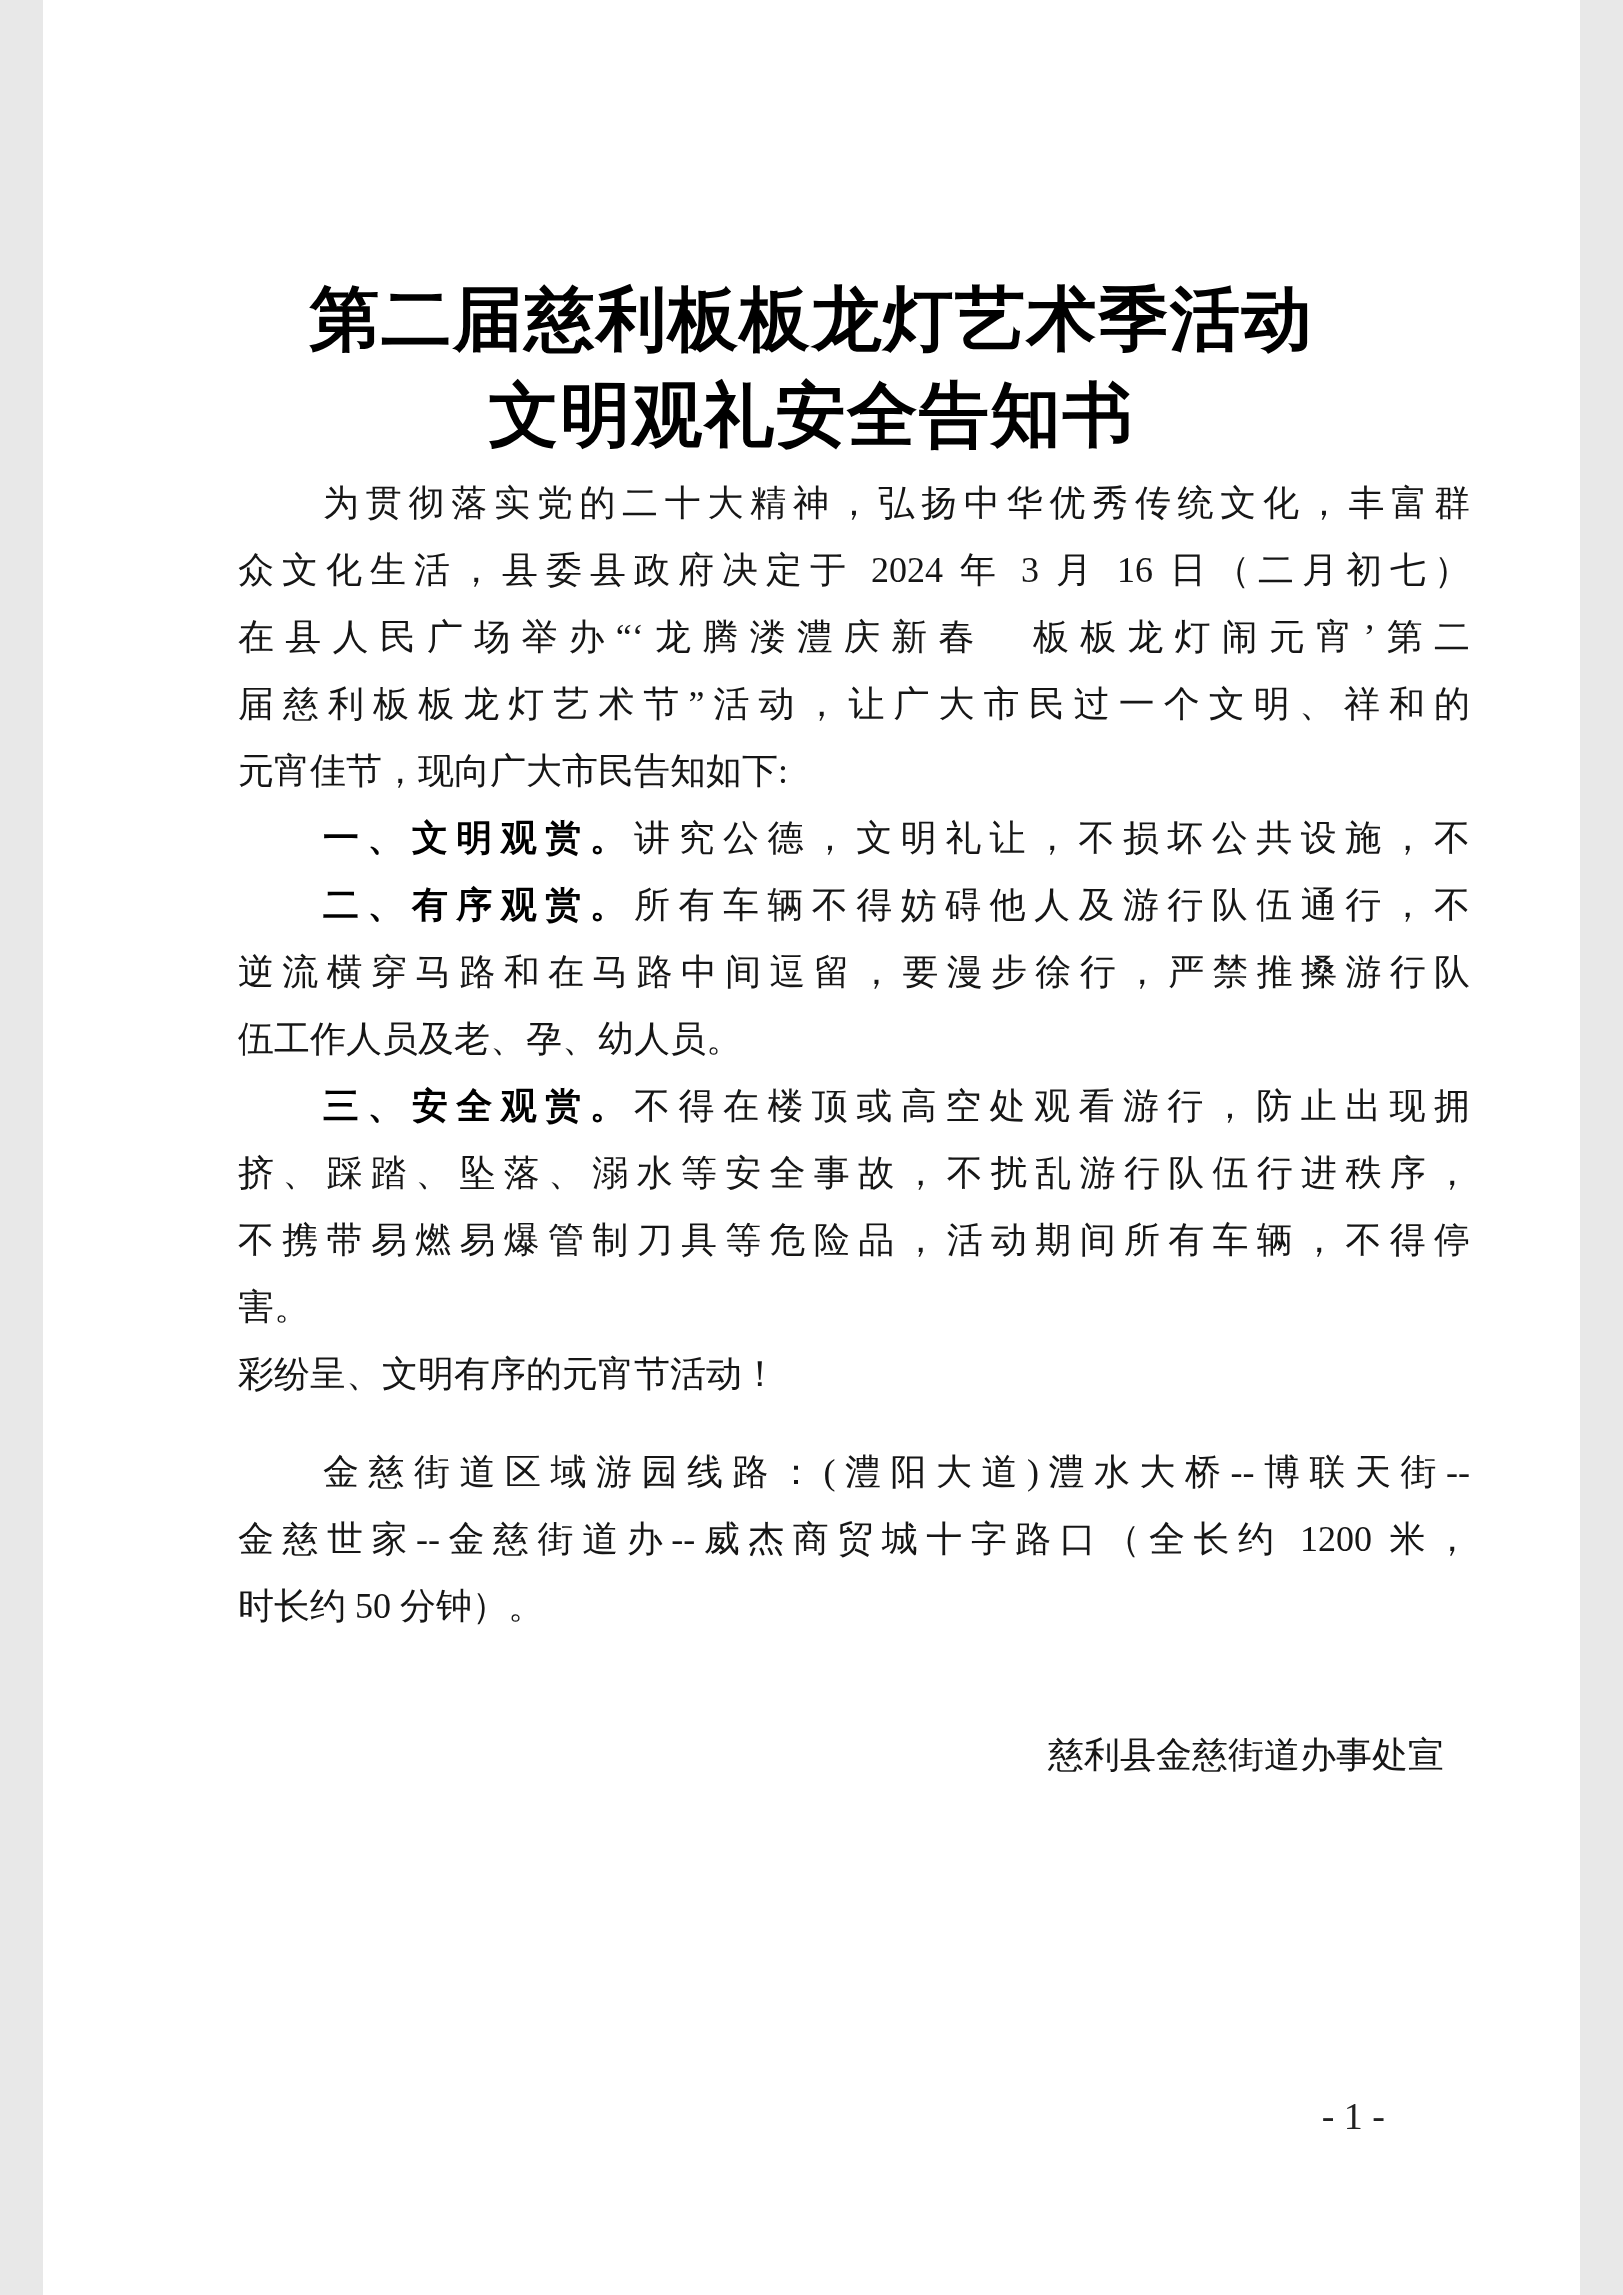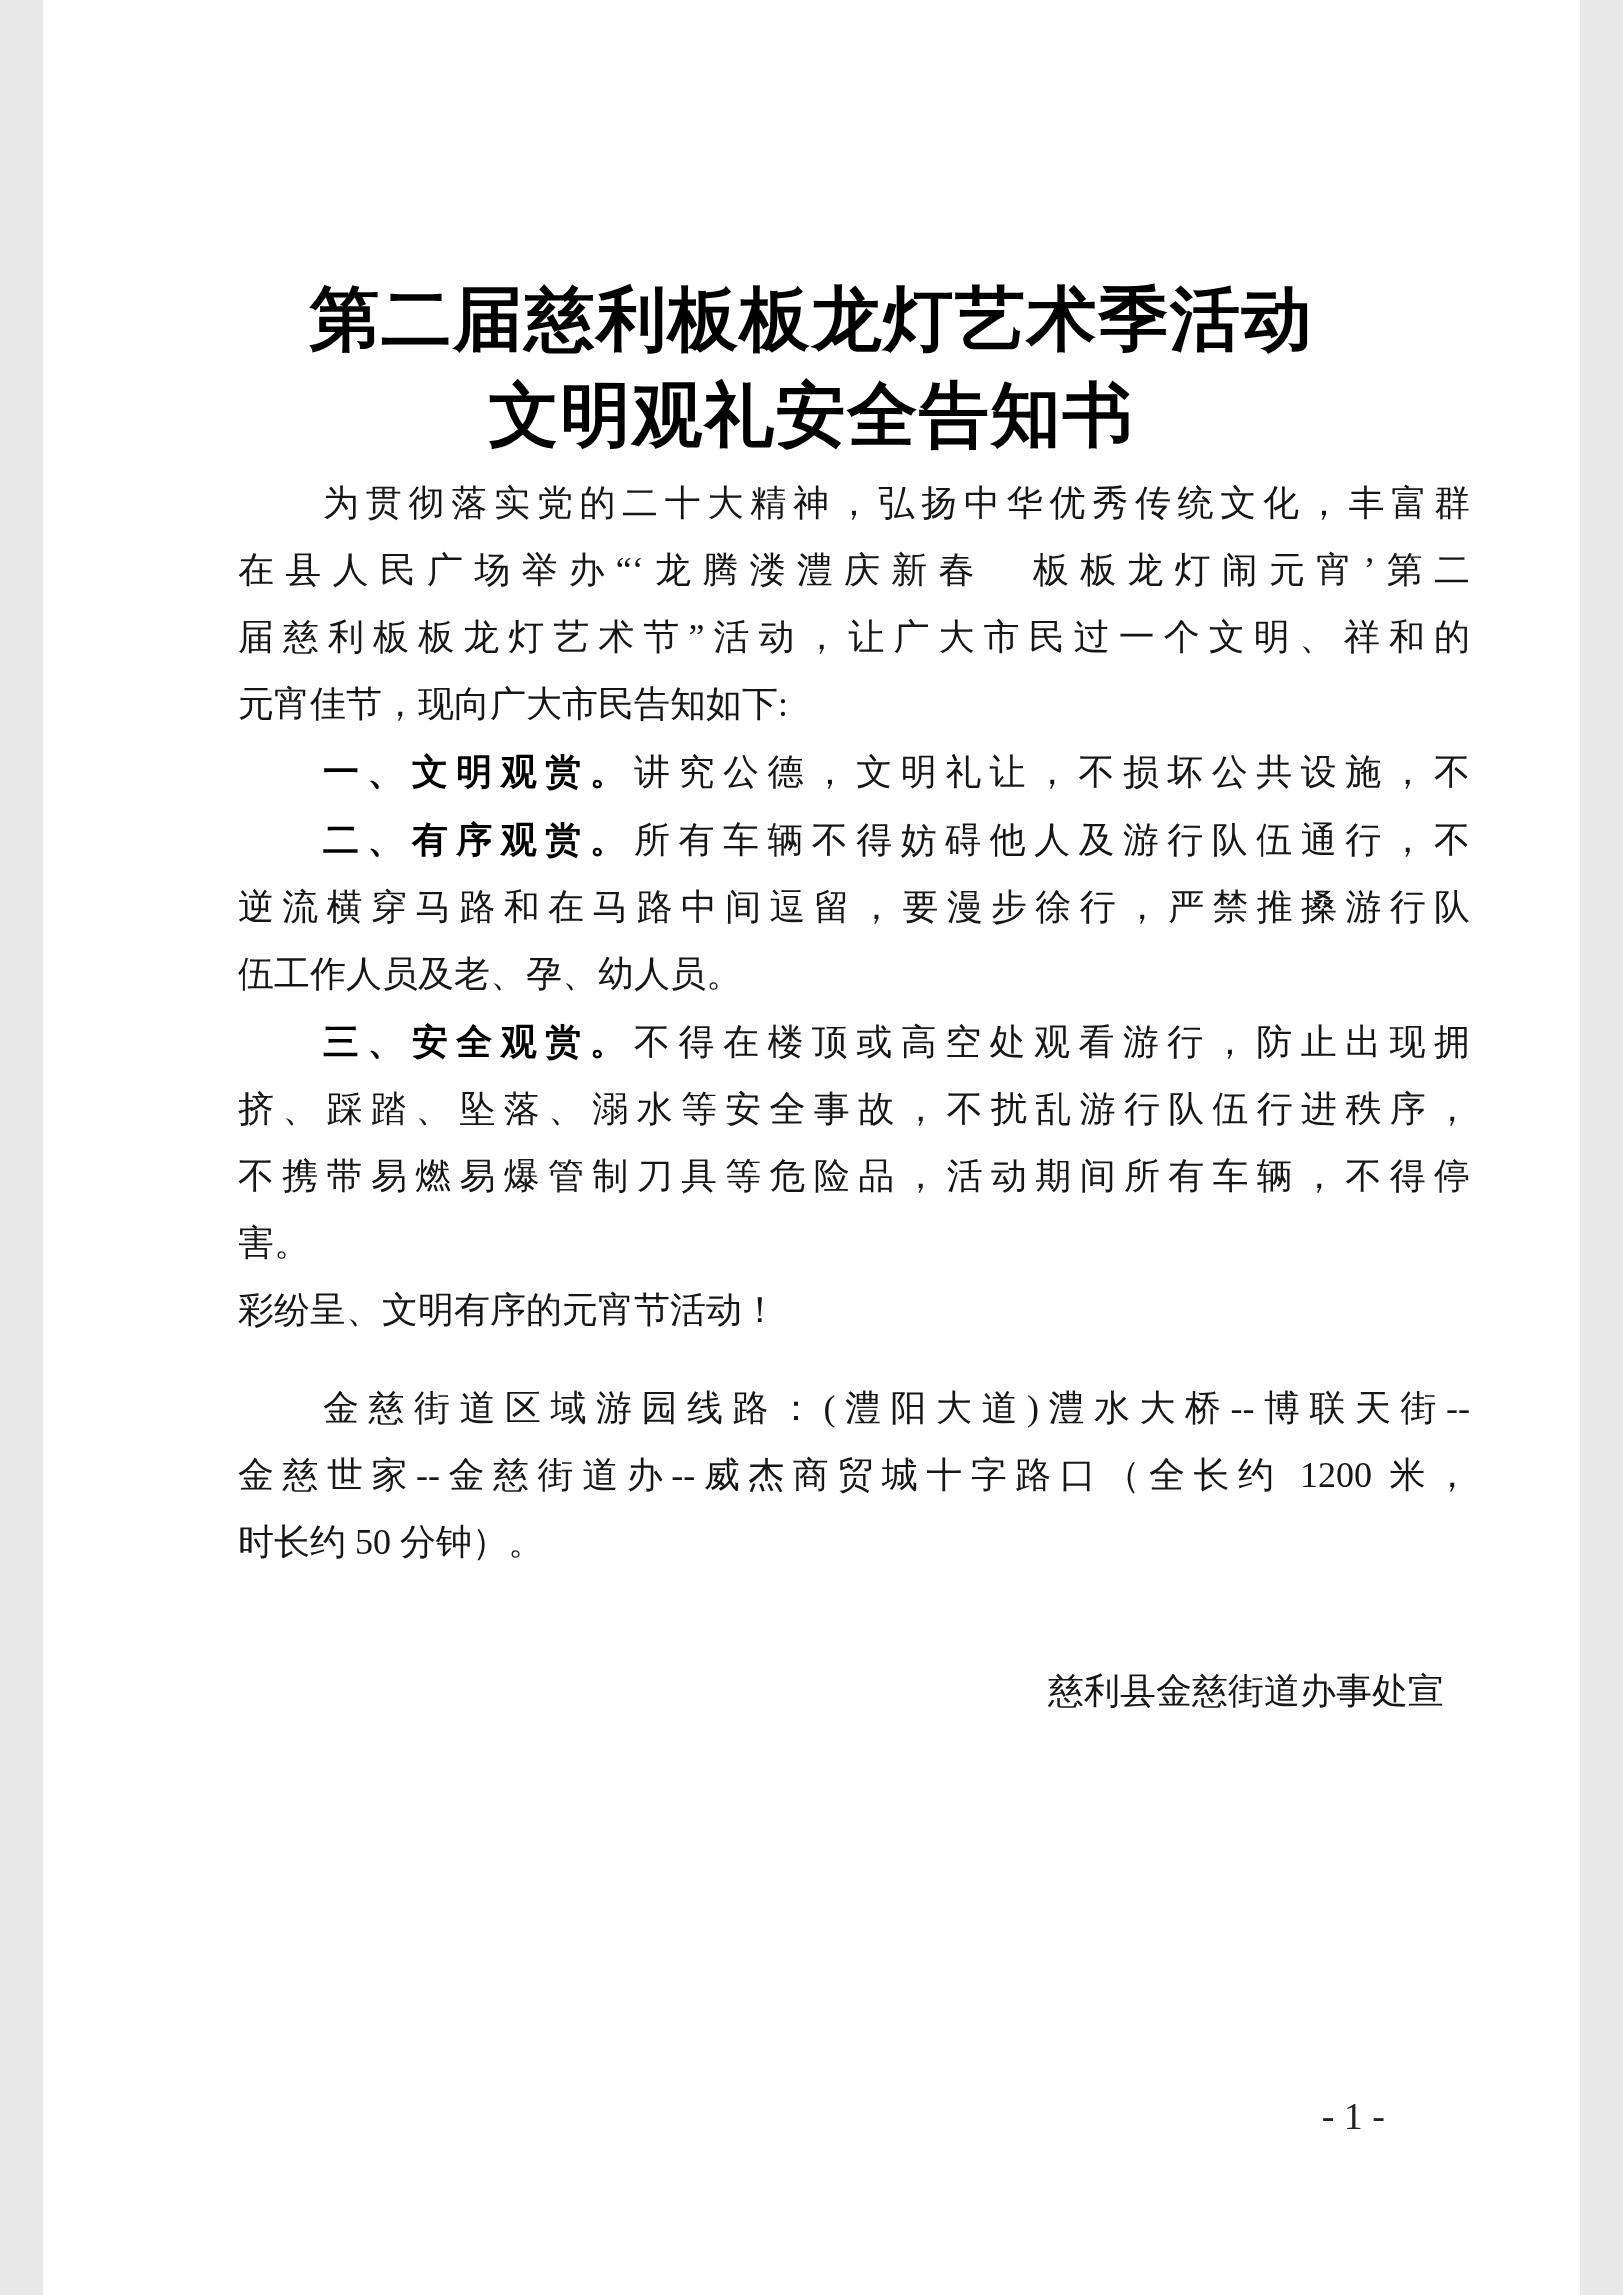--- a/index.html
+++ b/index.html
@@ -34,21 +34,21 @@
     line-height: 67px;
     color: #161616;
   }
   .bl {
     text-align: justify;
     text-align-last: justify;
   }
   .bl.left { text-align-last: left; }
   .bl.ind { text-indent: 85px; }
   .lead {
-    font-family: Liberation Sans, sans-serif;
+    font-family: Liberation Serif, serif;
     font-weight: bold;
     color: #000000;
   }
   .sp-route { height: 31px; }
   .sig {
     margin-top: 82px;
     text-align: right;
     padding-right: 26px;
   }
   .sig-inner {
@@ -71,20 +71,21 @@
 <div class="page">
 
   <div class="title">
     <div>第二届慈利板板龙灯艺术季活动</div>
     <div>文明观礼安全告知书</div>
   </div>
 
   <div class="doc-body">
 
     <div class="bl ind">为贯彻落实党的二十大精神，弘扬中华优秀传统文化，丰富群</div>
+    <div class="bl">众文化生活，县委县政府决定于 2024 年 3 月 16 日（二月初七）</div>
     <div class="bl">在县人民广场举办“‘龙腾溇澧庆新春　板板龙灯闹元宵’第二</div>
     <div class="bl">届慈利板板龙灯艺术节”活动，让广大市民过一个文明、祥和的</div>
     <div class="bl left">元宵佳节，现向广大市民告知如下:</div>
 
     <div class="bl ind"><span class="lead">一、文明观赏。</span><span>讲究公德，文明礼让，不损坏公共设施，不</span></div>
 
     <div class="bl ind"><span class="lead">二、有序观赏。</span><span>所有车辆不得妨碍他人及游行队伍通行，不</span></div>
     <div class="bl">逆流横穿马路和在马路中间逗留，要漫步徐行，严禁推搡游行队</div>
     <div class="bl left">伍工作人员及老、孕、幼人员。</div>
 

